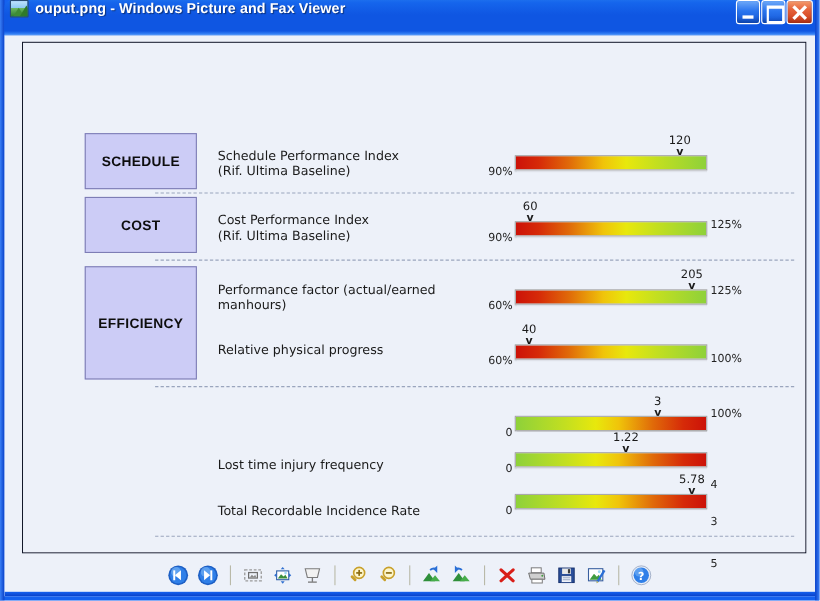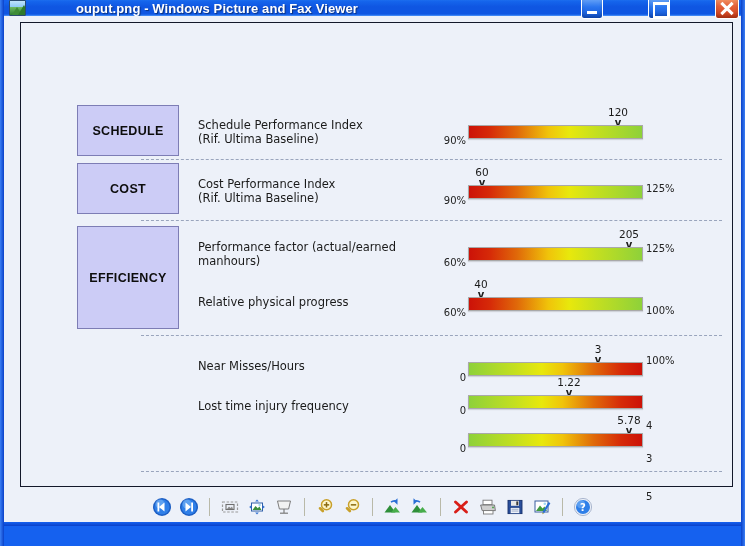--- a/index.html
+++ b/index.html
@@ -32,31 +32,30 @@
     content: "";
     position: absolute;
     right: 0; top: 0; bottom: 0;
     width: 4px;
     background: linear-gradient(to left, #3a7ff5, #0a41c9);
   }
 
   
   #titlebar {
     position: relative;
-    height: 16px;
+    height: 32px;
     display: flex;
-    align-items: center;
+    align-items: flex-start;
     background: linear-gradient(to bottom,
         #1c6eee 0%, #1565ec 8%, #0f56e2 42%,
         #0f56e2 88%, #2d79f2 95%, #5b9cf8 100%);
     padding: 0 2px 0 5px;
     border-top-left-radius: 7px;
     border-top-right-radius: 7px;
     z-index: 3;
-    gap: 44px;
   }
   #app-icon {
     width: 17px; height: 16px;
     margin-right: 6px;
     flex: 0 0 auto;
     border: 1px solid #2b4c70;
     background:
       linear-gradient(to bottom, #bfe3fb 0%, #8cc9f4 45%, #6cb85f 46%, #2e7d32 100%);
     border-radius: 1px;
     position: relative;
@@ -372,23 +371,20 @@
         <div class="gauge" style="top:260px">
           <div class="marker" style="left:29px;top:-4px">
             <span class="val">40</span>
             <span class="arrow">v</span>
           </div>
           <div class="bar fwd"></div>
           <div class="min-lbl">60%</div>
           <div class="max-lbl">100%</div>
         </div>
 
-        <div class="metric-label" style="top:336px">
-          <div>Near Misses/Hours</div>
-        </div>
         <div class="gauge" style="top:325px">
           <div class="marker" style="left:146px;top:-4px">
             <span class="val">3</span>
             <span class="arrow">v</span>
           </div>
           <div class="bar rev"></div>
           <div class="min-lbl">0</div>
           <div class="max-lbl">4</div>
         </div>
 
@@ -398,20 +394,23 @@
         <div class="gauge" style="top:358px">
           <div class="marker" style="left:117px;top:-4px">
             <span class="val">1.22</span>
             <span class="arrow">v</span>
           </div>
           <div class="bar rev"></div>
           <div class="min-lbl">0</div>
           <div class="max-lbl">3</div>
         </div>
 
+        <div class="metric-label" style="top:418px;width:250px">
+          <div>Total Recordable Incidence Rate</div>
+        </div>
         <div class="gauge" style="top:396px">
           <div class="marker" style="left:177px;top:-4px">
             <span class="val">5.78</span>
             <span class="arrow">v</span>
           </div>
           <div class="bar rev"></div>
           <div class="min-lbl">0</div>
           <div class="max-lbl">5</div>
         </div>
 

